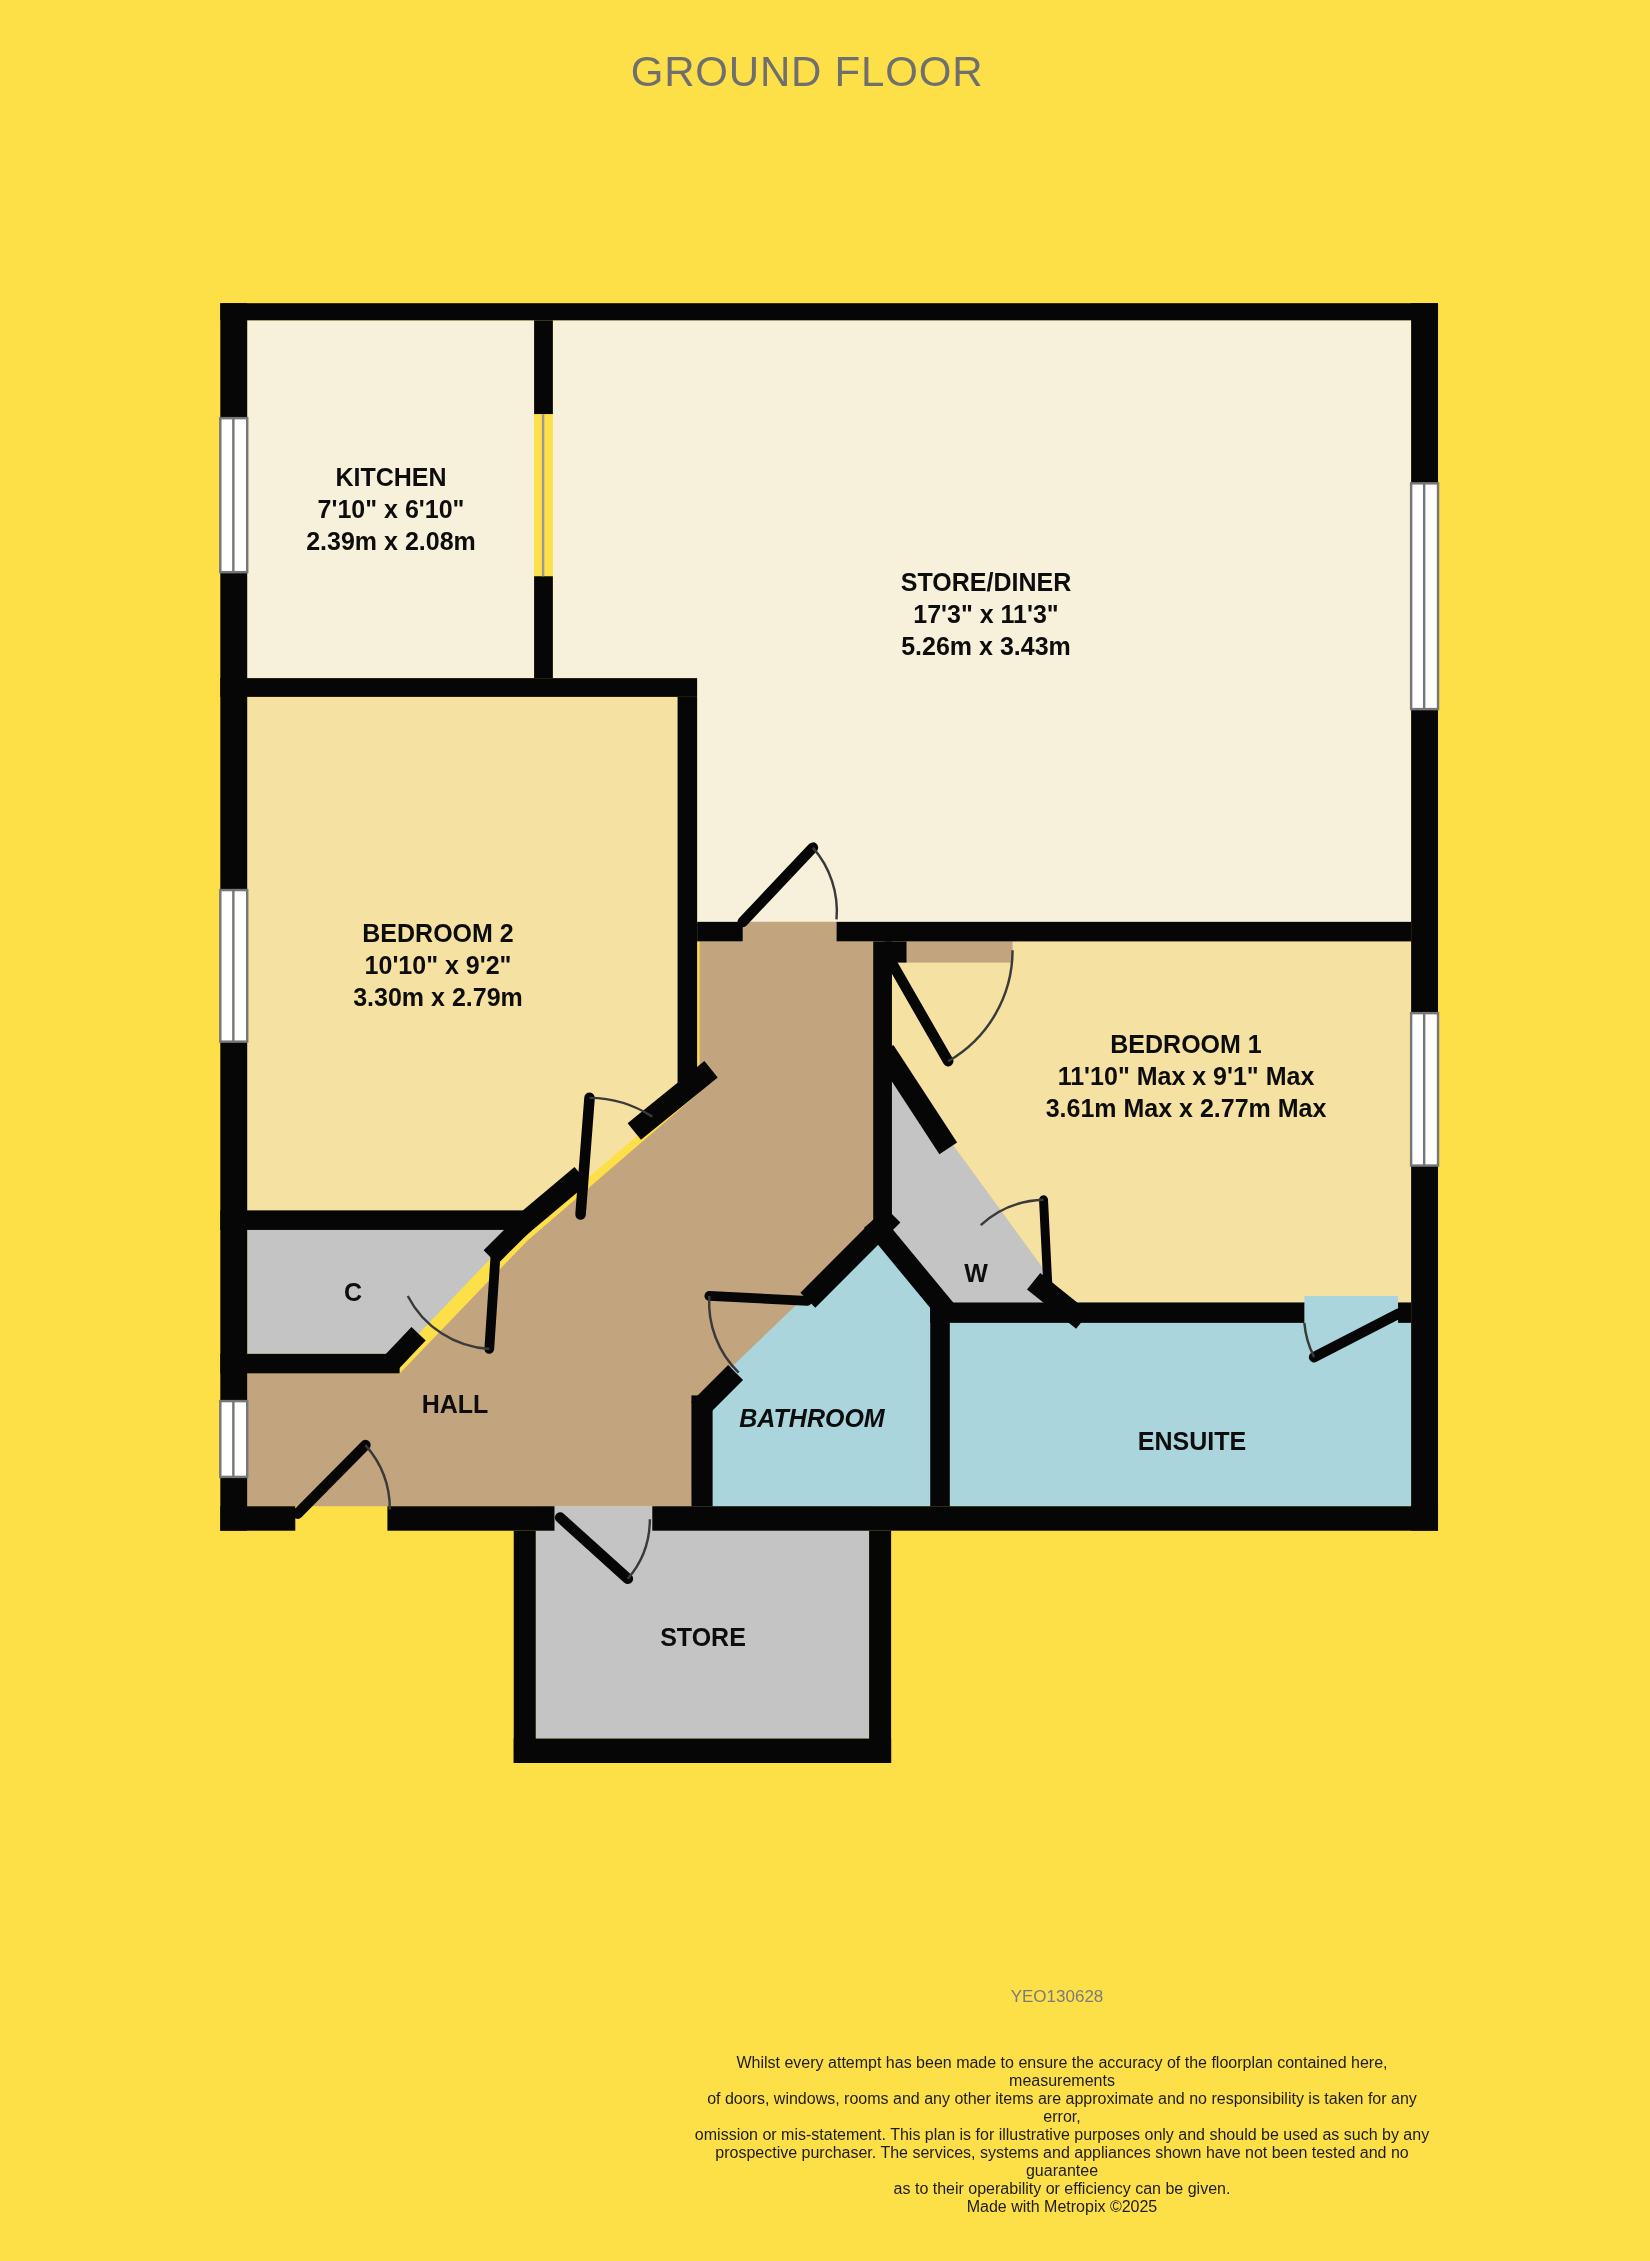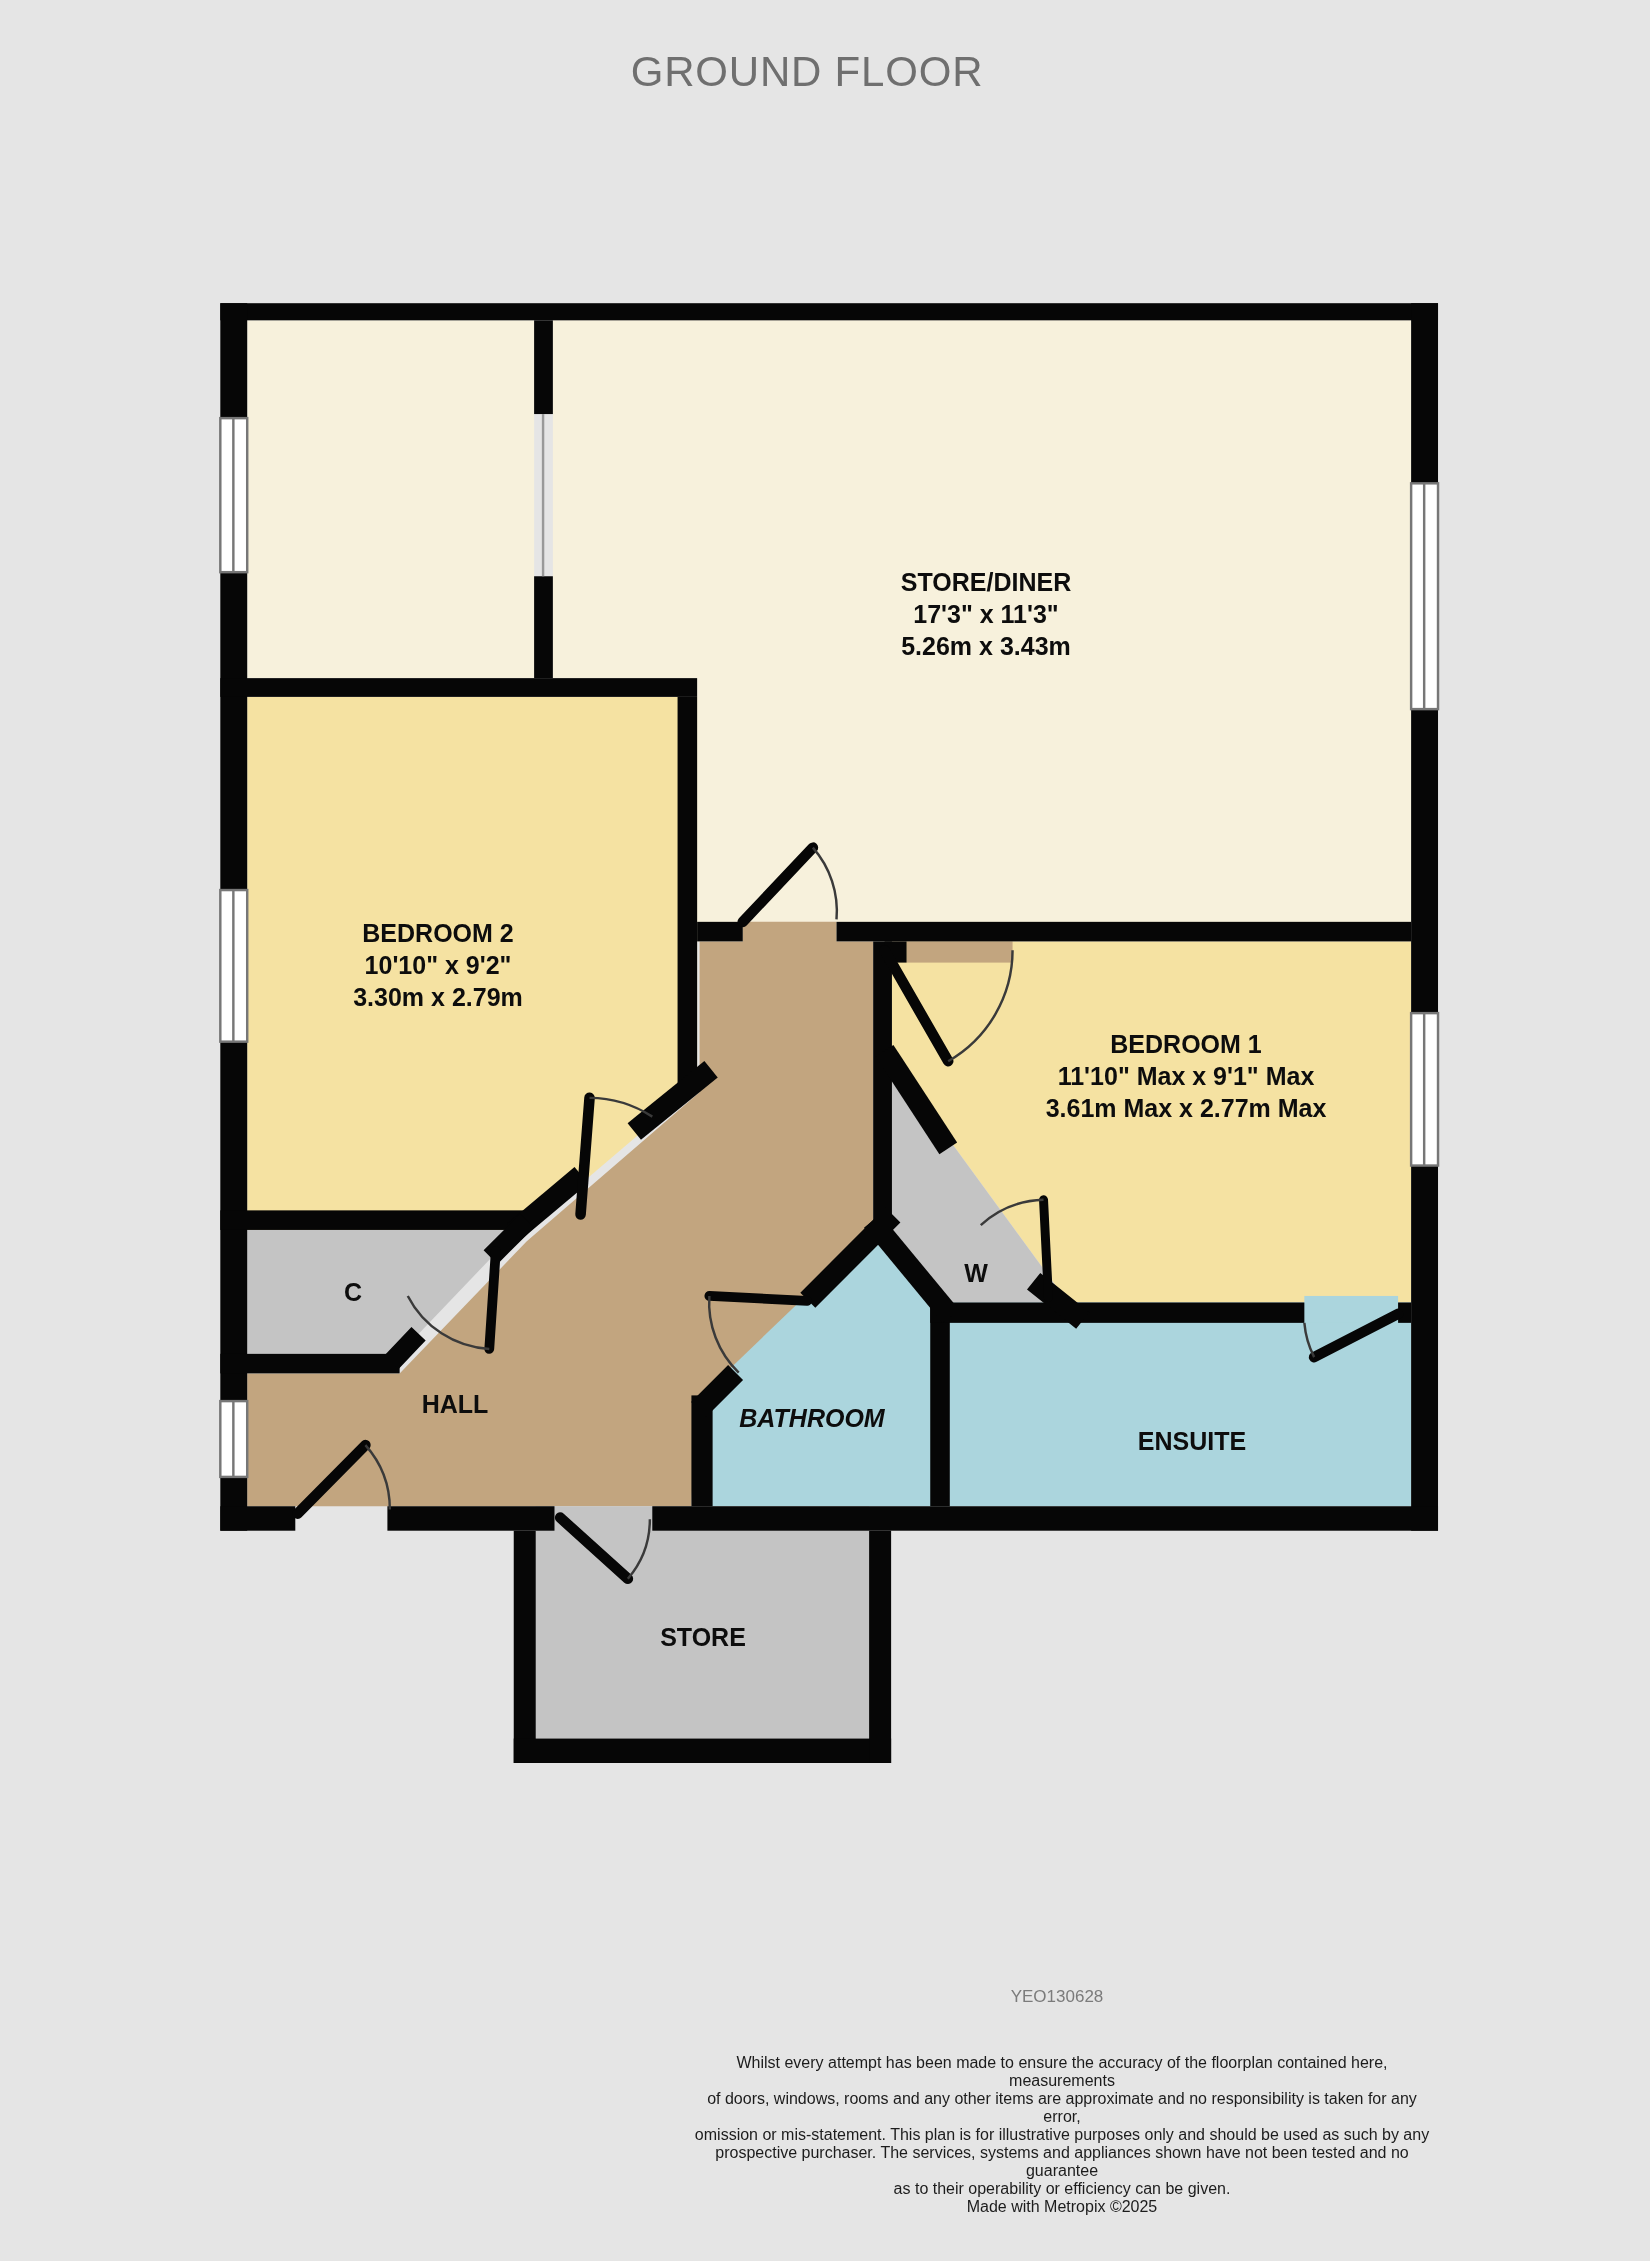--- a/index.html
+++ b/index.html
@@ -1,17 +1,17 @@
 <!DOCTYPE html>
 <html style="font-size:13px"><head>
 <meta charset="utf-8">
 <style>
   html,body{margin:0;padding:0;background:#ffffff;}
   body{font-family:"Liberation Sans","DejaVu Sans",sans-serif;}
-  #stage{position:relative;width:1651px;height:2261px;background:#e5e5e5;overflow:hidden;}
+  #stage{position:relative;width:1651px;height:2261px;background:#fde047;overflow:hidden;}
   #plan-svg{position:absolute;left:0;top:0;}
   .abs{position:absolute;transform:translate(-50%,-50%);white-space:nowrap;}
   .page-title{font-size:42px;color:#6f6f6f;letter-spacing:0.8px;}
   .room-label{text-align:center;font-weight:bold;color:#0d0d0d;font-size:25px;line-height:32px;}
   .small-label{font-weight:bold;color:#0d0d0d;font-size:25px;}
   .ref-code{font-size:17px;color:#7b7b7b;}
   .disclaimer{position:absolute;left:1062px;top:2054px;transform:translateX(-50%);
       text-align:center;font-size:16px;line-height:18px;color:#1c1c1c;width:750px;white-space:normal;}
 </style>
 </head>
@@ -119,20 +119,25 @@
         <path d="M 770,1937 A 112,112 0 0 0 797,1864"></path>
         <path d="M 870,1590 A 120,120 0 0 0 906,1684"></path>
         <path d="M 1600,1623 A 114,114 0 0 0 1612,1665"></path>
         <path d="M 1280,1472 A 120,120 0 0 0 1203,1503"></path>
       </g>
     </g>
   </svg>
 
   <div class="abs page-title" style="left:807px;top:72px;">GROUND FLOOR</div>
 
+  <div class="abs room-label" style="left:391px;top:509px;">
+    <div>KITCHEN</div>
+    <div>7'10"  x 6'10"</div>
+    <div>2.39m  x 2.08m</div>
+  </div>
 
   <div class="abs room-label" style="left:986px;top:614px;">
     <div>STORE/DINER</div>
     <div>17'3"  x 11'3"</div>
     <div>5.26m  x 3.43m</div>
   </div>
 
   <div class="abs room-label" style="left:438px;top:965px;">
     <div>BEDROOM 2</div>
     <div>10'10"  x 9'2"</div>

